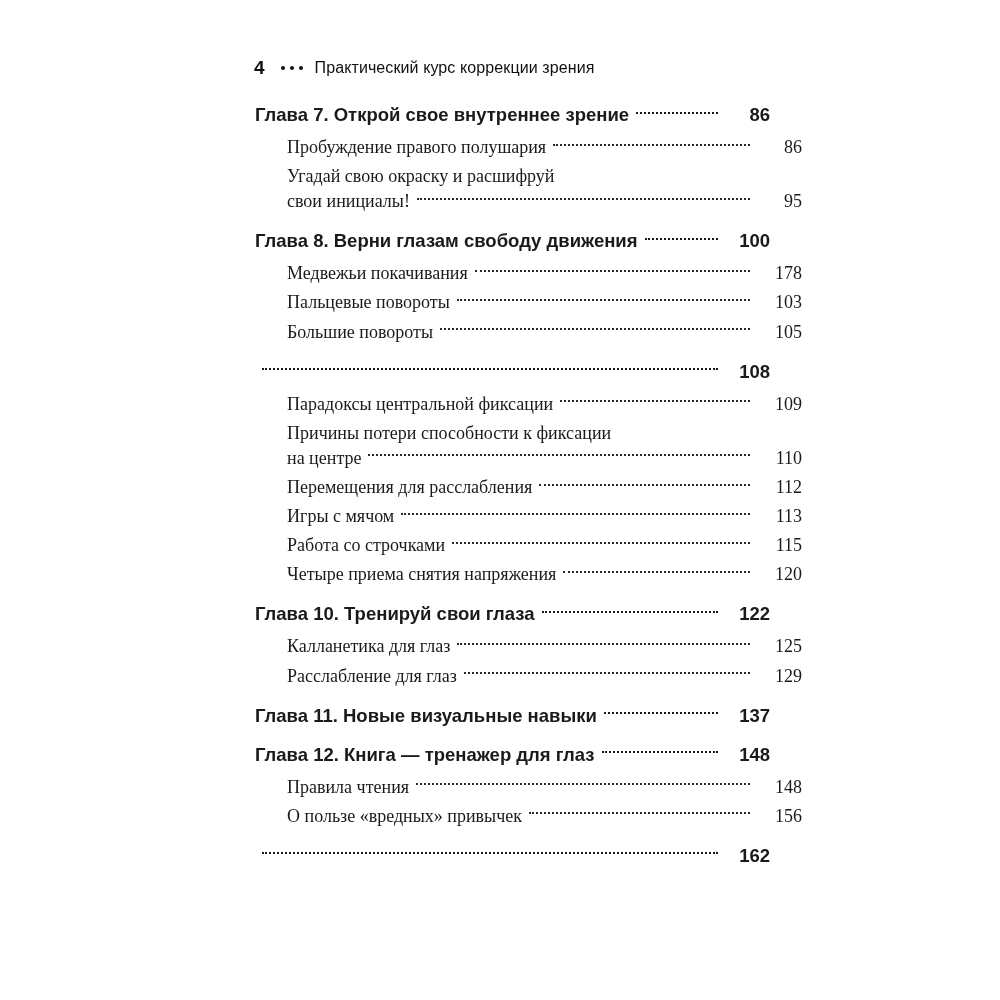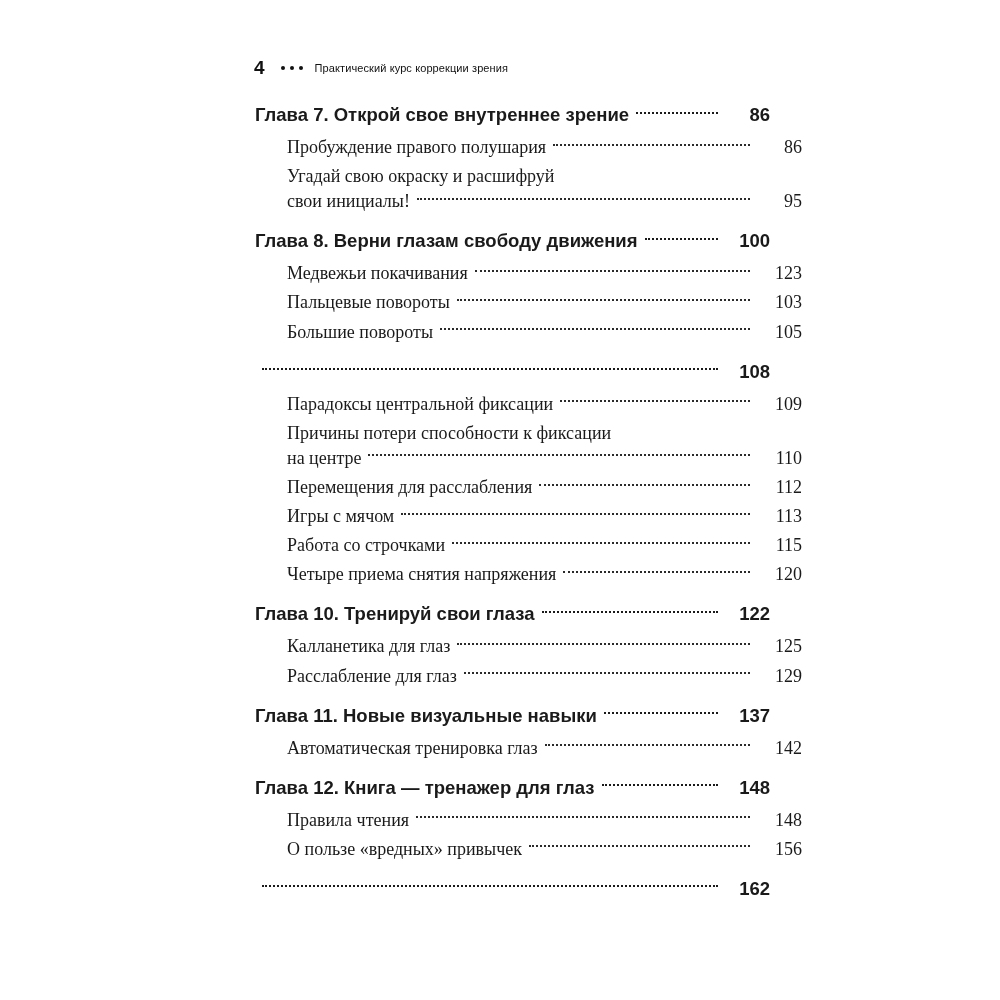--- a/index.html
+++ b/index.html
@@ -43,21 +43,21 @@
   }
   .dots-mark i {
     display: block;
     width: 4px;
     height: 4px;
     border-radius: 50%;
     background: #111;
   }
   .running-title {
     font-family: "Liberation Sans", sans-serif;
-    font-size: 11px;
+    font-size: 16px;
     letter-spacing: 0.1px;
     color: #111;
   }
   .toc {
     margin-top: 2px;
   }
   .chapter-block {
     margin-bottom: 15px;
   }
   .entry {
@@ -156,21 +156,21 @@
       </div>
       <div class="chapter-block">
         <div class="entry lvl-chapter">
           <span class="label">Глава 8. Верни глазам свободу движения</span>
           <span class="leader"></span>
           <span class="pg">100</span>
         </div>
         <div class="entry lvl-sub">
           <span class="label">Медвежьи покачивания</span>
           <span class="leader"></span>
-          <span class="pg">123</span>
+          <span class="pg">178</span>
         </div>
         <div class="entry lvl-sub">
           <span class="label">Пальцевые повороты</span>
           <span class="leader"></span>
           <span class="pg">103</span>
         </div>
         <div class="entry lvl-sub">
           <span class="label">Большие повороты</span>
           <span class="leader"></span>
           <span class="pg">105</span>
@@ -231,25 +231,20 @@
           <span class="leader"></span>
           <span class="pg">129</span>
         </div>
       </div>
       <div class="chapter-block">
         <div class="entry lvl-chapter">
           <span class="label">Глава 11. Новые визуальные навыки</span>
           <span class="leader"></span>
           <span class="pg">137</span>
         </div>
-        <div class="entry lvl-sub">
-          <span class="label">Автоматическая тренировка глаз</span>
-          <span class="leader"></span>
-          <span class="pg">142</span>
-        </div>
       </div>
       <div class="chapter-block">
         <div class="entry lvl-chapter">
           <span class="label">Глава 12. Книга — тренажер для глаз</span>
           <span class="leader"></span>
           <span class="pg">148</span>
         </div>
         <div class="entry lvl-sub">
           <span class="label">Правила чтения</span>
           <span class="leader"></span>

